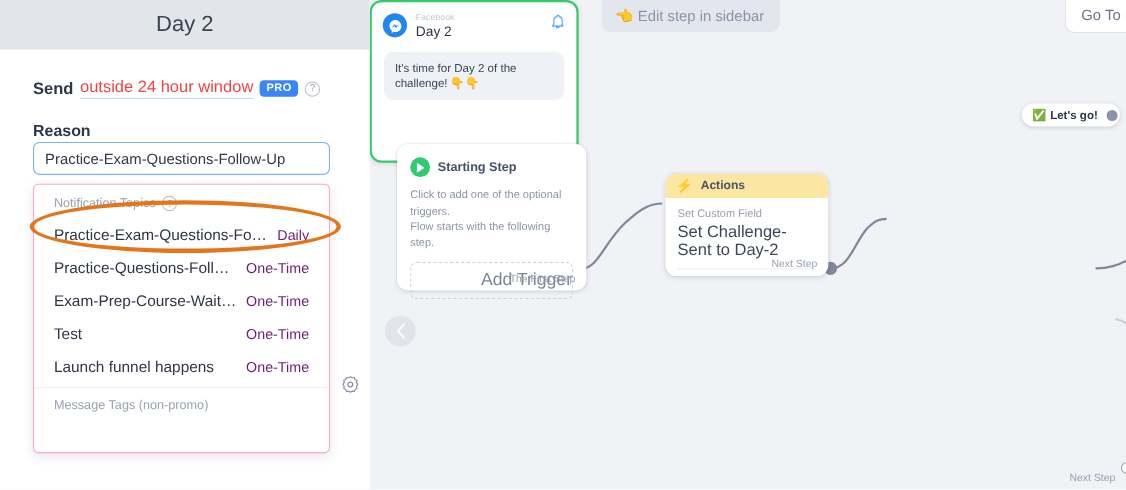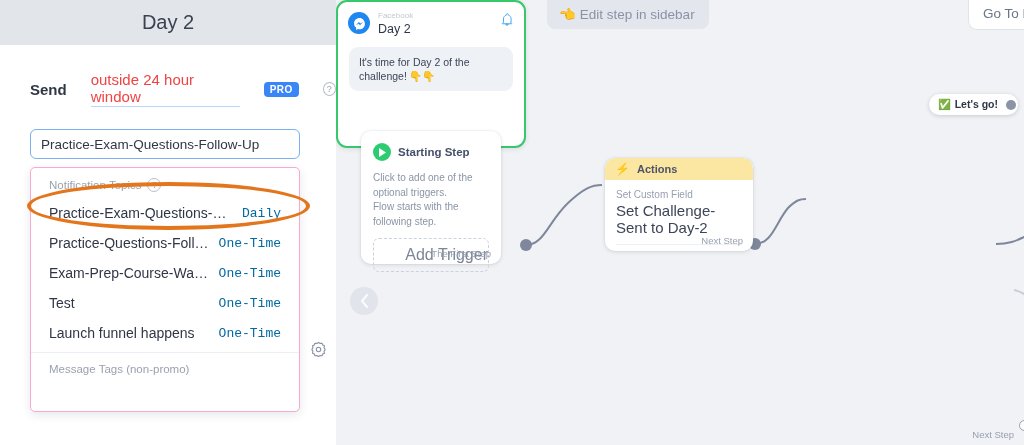--- a/index.html
+++ b/index.html
@@ -41,21 +41,21 @@
     width: 28px; height: 28px; border-radius: 50%;
     background: #e1e4ea; display: flex; align-items: center; justify-content: center;
   }
 
   
   .card {
     position: absolute; background: #fff;
     border-radius: 10px;
     box-shadow: 0 1px 4px rgba(40,50,70,0.13), 0 0 0 1px rgba(40,50,70,0.03);
   }
-  .card-start { left: 25px; top: 131px; width: 140px; height: 133px; }
+  .card-start { left: 25px; top: 131px; width: 172px; height: 133px; }
   .card-start .hdr { display: flex; align-items: center; gap: 7px; padding: 12px 12px 0 12px; }
   .play-icon {
     width: 18px; height: 18px; border-radius: 50%;
     background: #2ecc71; display: inline-flex; align-items: center; justify-content: center;
   }
   .play-icon svg { display: block; }
   .card-start .title { font-size: 11.5px; font-weight: bold; color: #46506a; }
   .card-start .desc {
     padding: 10px 12px 0 12px; font-size: 10px; color: #8b94a6; line-height: 1.45;
   }
@@ -119,21 +119,21 @@
     position: absolute; left: 0; top: 0; width: 336px; height: 445px;
     background: #ffffff;
   }
   .sidebar-header {
     height: 45px; background: #e2e5ea;
     display: flex; align-items: center; justify-content: center;
   }
   .sidebar-header .ttl { font-size: 20px; color: #3b4252; }
 
   .send-row {
-    display: flex; align-items: center; gap: 24px;
+    display: flex; align-items: center; gap: 6px;
     padding: 26px 0 0 30px; font-size: 15px;
   }
   .send-label { font-weight: bold; color: #2f3646; }
   .send-link {
     color: #ef4444; border-bottom: 1px solid #bcd6fb; padding-bottom: 1px; cursor: pointer;
   }
   .pro-badge {
     background: #3b86f7; color: #fff; font-size: 10px; font-weight: bold;
     border-radius: 4px; padding: 2px 6px; letter-spacing: .4px;
   }
@@ -161,21 +161,21 @@
   }
   .group-label {
     font-size: 11.5px; color: #9aa2af; padding: 10px 18px 6px 18px;
     display: flex; align-items: center; gap: 6px;
   }
   .dd-item {
     display: flex; align-items: center; justify-content: space-between;
     padding: 7px 18px; font-size: 14px; color: #2f3646; cursor: pointer;
     white-space: nowrap;
   }
-  .dd-item .freq { font-size: 13px; color: #0369a1; margin-left: 8px; font-family: Liberation Mono, monospace; }
+  .dd-item .freq { font-size: 13px; color: #701a75; margin-left: 8px; }
   .dd-item .nm { overflow: hidden; text-overflow: ellipsis; }
   .dd-sep { border-top: 1px solid #edeff3; margin-top: 4px; }
 
   .gear {
     position: absolute; left: 310px; top: 341px;
   }
 
   .highlight-ellipse {
     position: absolute; left: 27px; top: 182px; width: 283px; height: 48px;
     border: 4px solid #e3761c; border-radius: 50%;

